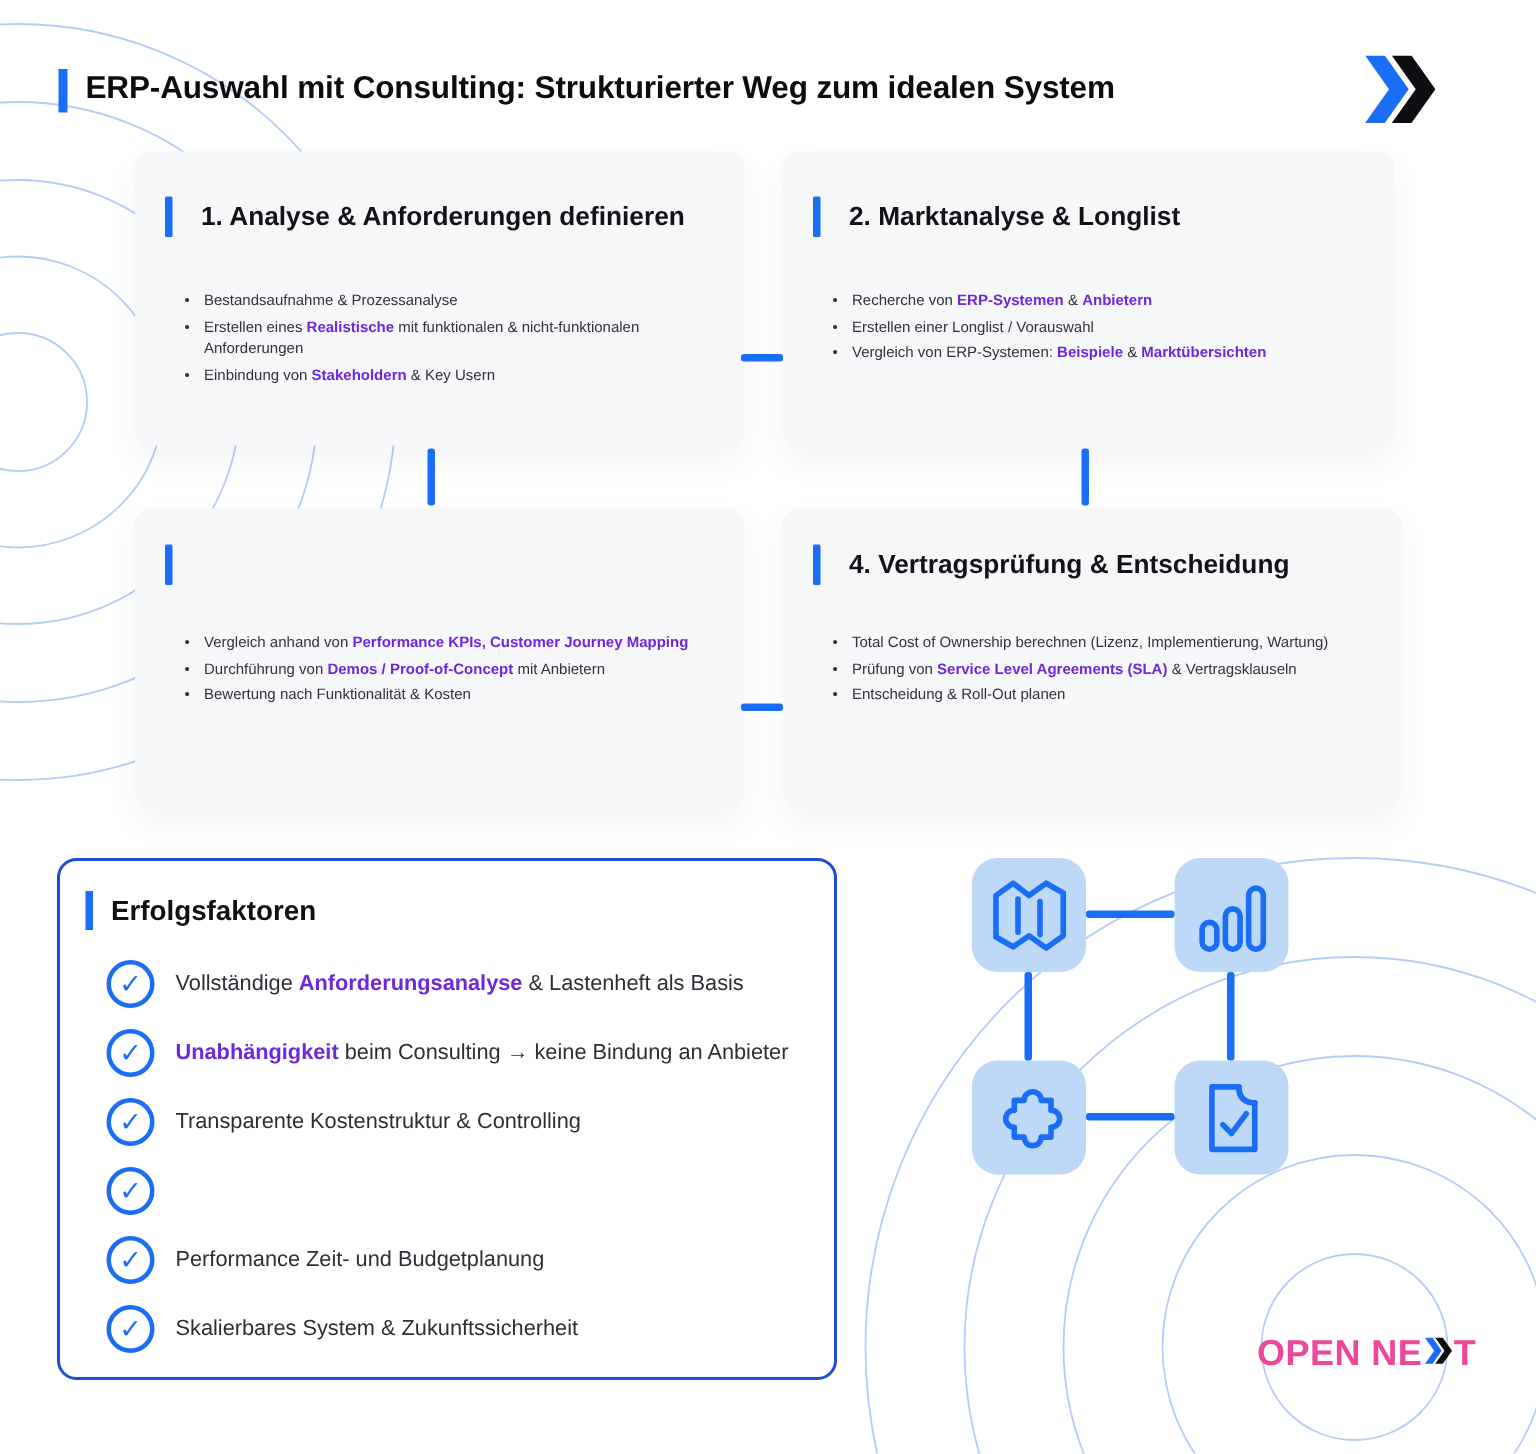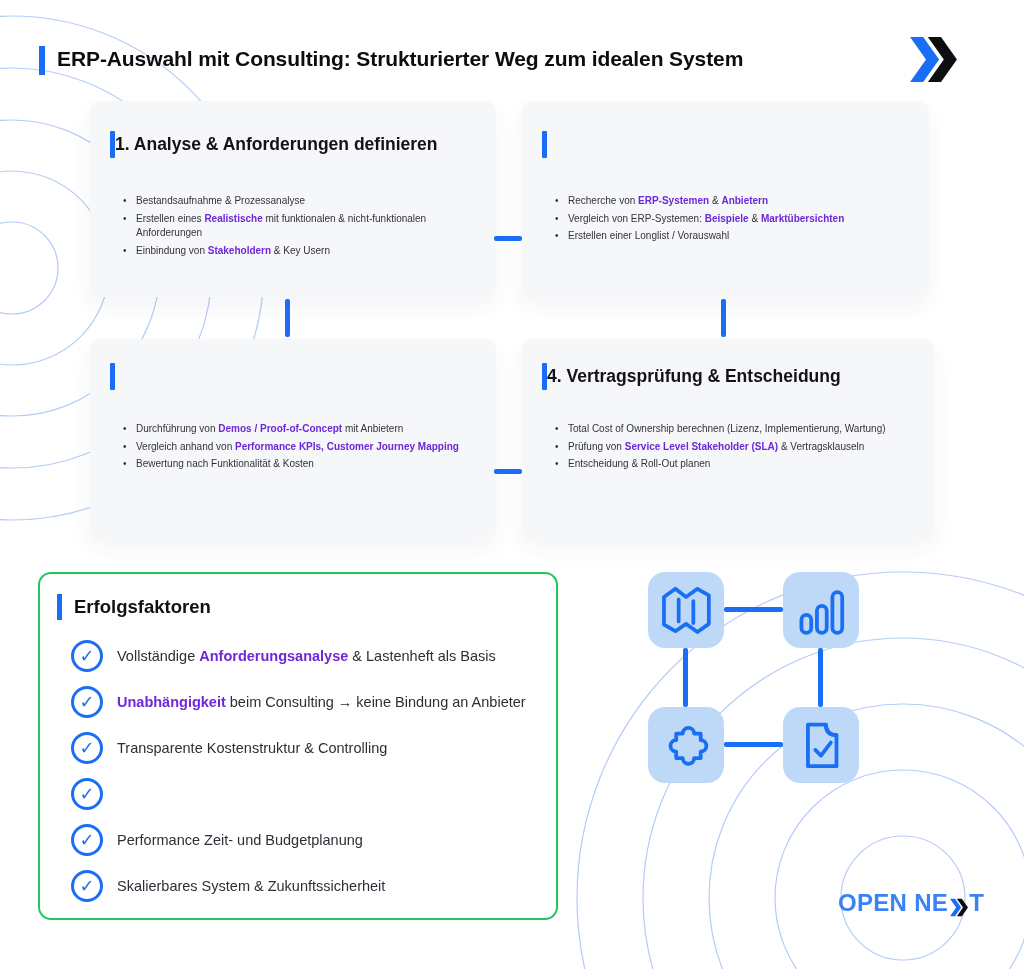--- a/index.html
+++ b/index.html
@@ -11,21 +11,21 @@
   }
   .bg-circles{position:absolute;left:0;top:0;z-index:0;pointer-events:none}
 
   
   .title-accent{position:absolute;left:39px;top:46px;width:6px;height:29px;background:#1a6ef5;z-index:2}
   .page-title{position:absolute;left:57px;top:47px;margin:0;font-size:21px;font-weight:700;color:#0c0c11;letter-spacing:-0.1px;z-index:2}
   .brand{position:absolute;left:910px;top:37px;width:47px;height:45px;z-index:2}
 
   
   .card{position:absolute;background:#f6f7f9;border-radius:10px;box-shadow:0 10px 22px rgba(30,50,90,.055);z-index:1;box-sizing:border-box}
-  .card .head{display:flex;align-items:center;margin:30px 0 0 20px}
+  .card .head{display:flex;align-items:center;gap:19px;margin:30px 0 0 20px}
   .card.low .head{margin-top:24px}
   .card .cbar{width:5px;height:27px;background:#1a6ef5;border-radius:1px}
   .card h2{margin:0;font-size:17.5px;font-weight:700;color:#121217}
   .card ul{margin:36px 0 0 0;padding:0 24px 0 33px;list-style:none;font-size:10px;line-height:1.46;color:#32323b}
   .card.low ul{margin-top:32px}
   .card li{position:relative;padding-left:13px;margin-bottom:3px}
   .card li::before{content:"•";position:absolute;left:0;top:0;color:#32323b}
   .b{font-weight:700;color:#6d28d9}
 
   .c1{left:90px;top:101px;width:406px;height:196px}
@@ -33,40 +33,40 @@
   .c3{left:90px;top:339px;width:406px;height:199px}
   .c4{left:522px;top:339px;width:412px;height:199px}
 
   .conn{position:absolute;background:#1a6ef5;z-index:1;border-radius:2px}
   .conn-h1{left:494px;top:236px;width:28px;height:5px}
   .conn-h2{left:494px;top:469px;width:28px;height:5px}
   .conn-v1{left:285px;top:299px;width:5px;height:38px}
   .conn-v2{left:721px;top:299px;width:5px;height:38px}
 
   
-  .success{position:absolute;left:38px;top:572px;width:520px;height:348px;background:#fff;border:2px solid #22c55e;border-radius:13px;z-index:1;box-sizing:border-box}
+  .success{position:absolute;left:38px;top:572px;width:520px;height:348px;background:#fff;border:2px solid #1d4ed8;border-radius:13px;z-index:1;box-sizing:border-box}
   .success .head{display:flex;align-items:center;gap:12px;margin:20px 0 0 17px}
   .success .sbar{width:5px;height:26px;background:#1a6ef5}
   .success h2{margin:0;font-size:18.5px;font-weight:700;color:#101015}
   .success ul{list-style:none;margin:20px 0 0 0;padding:0 16px 0 31px}
   .success li{display:flex;align-items:center;margin-bottom:14px;font-size:14.5px;color:#2e2e37}
   .check{flex:0 0 32px;width:32px;height:32px;border:3px solid #1a6ef5;border-radius:50%;color:#1a6ef5;
          display:flex;align-items:center;justify-content:center;font-size:18px;font-weight:700;margin-right:14px;box-sizing:border-box}
 
   
   .tile{position:absolute;width:76px;height:76px;border-radius:17px;background:#bed9f8;z-index:1;display:flex;align-items:center;justify-content:center}
   .tile svg{width:62px;height:62px;stroke:#1a6ef5;stroke-width:4.6;fill:none;stroke-linecap:round;stroke-linejoin:round}
   .t-map{left:648px;top:572px}.t-chart{left:783px;top:572px}.t-puzzle{left:648px;top:707px}.t-doc{left:783px;top:707px}
   .ic-h1{left:724px;top:607px;width:59px;height:5px}
   .ic-v1{left:683px;top:648px;width:5px;height:59px}
   .ic-v2{left:818px;top:648px;width:5px;height:59px}
   .ic-h2{left:724px;top:742px;width:59px;height:5px}
 
   
-  .footer-logo{position:absolute;left:838px;top:889px;display:flex;align-items:flex-end;font-size:24px;font-weight:800;color:#3b82f6;letter-spacing:.3px;z-index:2}
+  .footer-logo{position:absolute;left:838px;top:889px;display:flex;align-items:flex-start;font-size:24px;font-weight:800;color:#ec4899;letter-spacing:.3px;z-index:2}
   .footer-logo svg{width:18px;height:19px;margin:2px 1px 0 2px}
 </style>
 </head>
 <body>
 
 <svg class="bg-circles" width="1024" height="969" viewBox="0 0 1024 969">
   <g stroke="#a8c3f5" stroke-width="1.2" fill="none" opacity="0.85">
     <circle cx="12" cy="268" r="46"></circle>
     <circle cx="12" cy="268" r="97"></circle>
     <circle cx="12" cy="268" r="148"></circle>
@@ -95,47 +95,48 @@
   <ul>
       <li><span><span>Bestandsaufnahme &amp; Prozessanalyse</span></span></li>
       <li><span><span>Erstellen eines </span><span class="b">Realistische</span><span> mit funktionalen &amp; nicht-funktionalen Anforderungen</span></span></li>
       <li><span><span>Einbindung von </span><span class="b">Stakeholdern</span><span> &amp; Key Usern</span></span></li>
     </ul>
 </article>
 
 <article class="card c2">
   <div class="head">
     <span class="cbar"></span>
+    <h2>2. Marktanalyse &amp; Longlist</h2>
   </div>
   <ul>
       <li><span><span>Recherche von </span><span class="b">ERP-Systemen</span><span> &amp; </span><span class="b">Anbietern</span></span></li>
+      <li><span><span>Erstellen einer Longlist / Vorauswahl</span></span></li>
       <li><span><span>Vergleich von ERP-Systemen: </span><span class="b">Beispiele</span><span> &amp; </span><span class="b">Marktübersichten</span></span></li>
-      <li><span><span>Erstellen einer Longlist / Vorauswahl</span></span></li>
     </ul>
 </article>
 
 <article class="card c3 low">
   <div class="head">
     <span class="cbar"></span>
   </div>
   <ul>
+      <li><span><span>Vergleich anhand von </span><span class="b">Performance KPIs, Customer Journey Mapping</span></span></li>
       <li><span><span>Durchführung von </span><span class="b">Demos / Proof-of-Concept</span><span> mit Anbietern</span></span></li>
-      <li><span><span>Vergleich anhand von </span><span class="b">Performance KPIs, Customer Journey Mapping</span></span></li>
       <li><span><span>Bewertung nach Funktionalität &amp; Kosten</span></span></li>
     </ul>
 </article>
 
 <article class="card c4 low">
   <div class="head">
     <span class="cbar"></span>
     <h2>4. Vertragsprüfung &amp; Entscheidung</h2>
   </div>
   <ul>
       <li><span><span>Total Cost of Ownership berechnen (Lizenz, Implementierung, Wartung)</span></span></li>
-      <li><span><span>Prüfung von </span><span class="b">Service Level Stakeholder (SLA)</span><span> &amp; Vertragsklauseln</span></span></li>
+      <li><span><span>Prüfung von </span><span class="b">Service Level Agreements (SLA)</span><span> &amp; Vertragsklauseln</span></span></li>
       <li><span><span>Entscheidung &amp; Roll-Out planen</span></span></li>
     </ul>
 </article>
 
 <div class="conn conn-h1"></div>
 <div class="conn conn-v1"></div>
 <div class="conn conn-v2"></div>
 <div class="conn conn-h2"></div>
 
 <section class="success">

